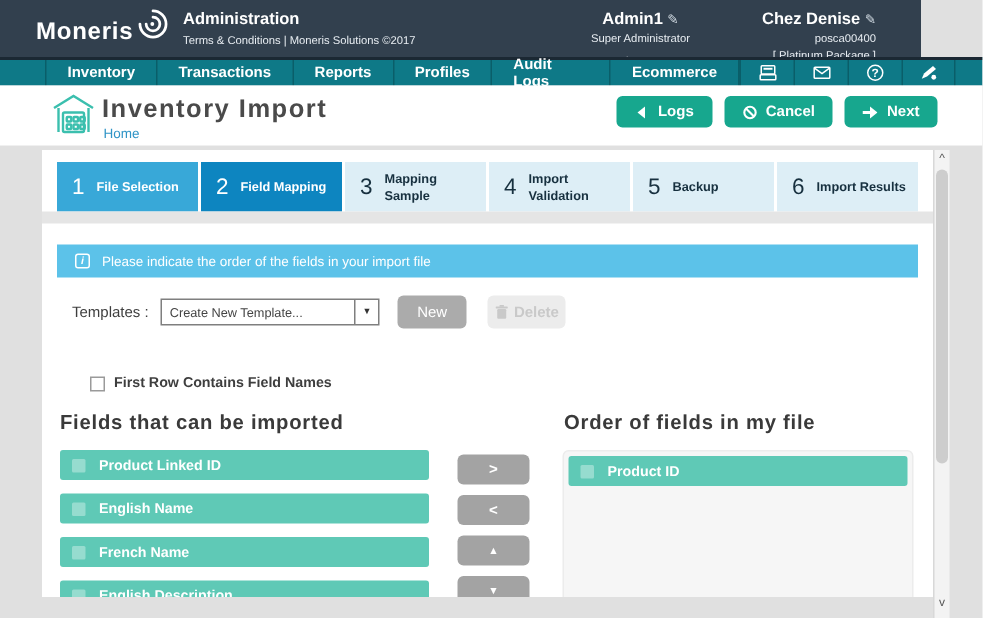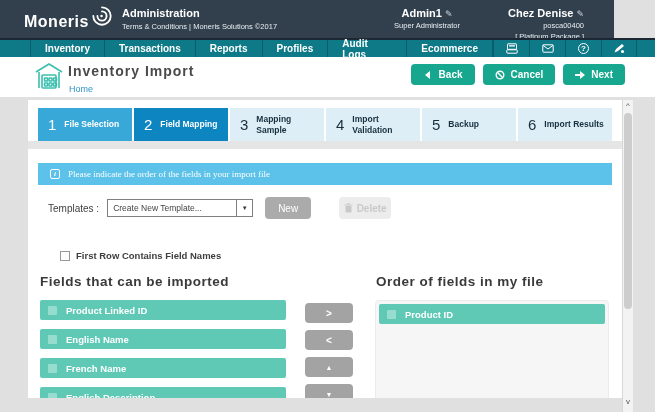--- a/index.html
+++ b/index.html
@@ -29,47 +29,47 @@
   .nav-spacer { flex:1; }
   .nav-icons { display:flex; margin-right:18px; }
   .nav-icon-cell { width:36px; display:flex; align-items:center; justify-content:center; border-left:1px solid rgba(0,0,0,.22); cursor:pointer; }
   .nav-icon-cell:last-child { border-right:1px solid rgba(0,0,0,.22); }
   .nav-icon-cell svg { width:12px; height:11px; }
   .help-glyph { width:11px; height:11px; border:1px solid #fff; border-radius:50%; font-size:8px; font-weight:bold; display:flex; align-items:center; justify-content:center; }
 
   
   .titlebar { position:absolute; top:57px; left:0; width:655px; height:40px; background:#fff; }
   .wh-icon { position:absolute; left:34px; top:5px; }
-  .page-title { position:absolute; left:68px; top:6px; font-size:14px; font-weight:600; color:#4a4a4a; letter-spacing:1px; }
+  .page-title { position:absolute; left:68px; top:6px; font-size:17px; font-weight:600; color:#4a4a4a; letter-spacing:1px; }
   .breadcrumb { position:absolute; left:69px; top:27px; font-size:9px; color:#2f94c6; cursor:pointer; }
   .action-btns { position:absolute; right:30px; top:7px; display:flex; gap:8px; }
   .tbtn { height:21px; padding:0 12px; background:#17a78e; color:#fff; border:none; border-radius:4px; font-size:10px; font-weight:bold; font-family:inherit; display:flex; align-items:center; gap:6px; cursor:pointer; }
   .tbtn svg { width:10px; height:10px; }
 
   
   .card { position:absolute; left:28px; top:100px; width:594px; height:298px; background:#fff; overflow:hidden; }
 
   .steps { position:absolute; left:10px; top:8px; right:10px; height:33px; display:flex; gap:2px; }
   .step { flex:1; display:flex; align-items:center; padding-left:10px; gap:8px; cursor:pointer; background:#ddeef6; color:#17303f; }
   .step .num { font-size:15px; font-weight:500; }
   .step .lbl { font-size:8.5px; font-weight:bold; line-height:1.2; max-width:62px; }
   .step.visited { background:#38a8d8; color:#fff; }
   .step.active { background:#0d85c0; color:#fff; }
   .gray-strip { position:absolute; left:0; top:41px; width:100%; height:8px; background:#e5e5e5; }
 
-  .banner { position:absolute; left:10px; right:10px; top:63px; height:22px; background:#5cc2e9; color:#fff; display:flex; align-items:center; font-size:9px;font-family:Liberation Serif, serif; }
+  .banner { position:absolute; left:10px; right:10px; top:63px; height:22px; background:#5cc2e9; color:#fff; display:flex; align-items:center; font-size:9px; }
   .info-glyph { width:10px; height:10px; border:1px solid #fff; border-radius:2px; font-size:7px; font-style:italic; font-weight:bold; display:flex; align-items:center; justify-content:center; margin:0 8px 0 12px; }
 
   .tmpl-row { position:absolute; left:20px; top:97px; height:22px; display:flex; align-items:center; }
   .tmpl-label { font-size:10px; color:#3e3e3e; margin-right:8px; }
   .select { width:146px; height:18px; border:1px solid #7f7f7f; background:#fff; display:flex; align-items:center; cursor:pointer; }
   .select .sel-text { flex:1; font-size:8.5px; color:#444; padding-left:5px; white-space:nowrap; overflow:hidden; }
   .select .sel-arrow { width:16px; height:100%; border-left:1px solid #7f7f7f; display:flex; align-items:center; justify-content:center; font-size:6px; color:#333; }
   .btn-new { margin-left:12px; width:46px; height:22px; background:#ababab; color:#fff; border:none; border-radius:4px; font-size:10px; font-weight:normal; font-family:inherit; cursor:pointer; }
-  .btn-delete { margin-left:28px; width:52px; height:22px; background:#ececec; color:#c9c9c9; border:none; border-radius:4px; font-size:10px; font-weight:bold; font-family:inherit; display:flex; align-items:center; justify-content:center; gap:4px; cursor:default; }
+  .btn-delete { margin-left:14px; width:52px; height:22px; background:#ececec; color:#c9c9c9; border:none; border-radius:4px; font-size:10px; font-weight:bold; font-family:inherit; display:flex; align-items:center; justify-content:center; gap:4px; cursor:default; }
 
   .chk-row { position:absolute; left:16px; top:150px; display:flex; align-items:center; gap:6px;padding-left:16px; }
   .chk-box { width:10px; height:10px; border:1px solid #9a9a9a; background:#fff; cursor:pointer; }
   .chk-label { font-size:9.5px; font-weight:bold; color:#3e3e3e; }
 
   .col-heading { position:absolute; top:174px; font-size:13.5px; font-weight:bold; color:#3a3a3a; letter-spacing:.5px; }
   .h-left { left:12px; }
   .h-right { left:348px; }
 
   .field-list { position:absolute; left:12px; top:200px; width:246px; display:flex; flex-direction:column; gap:9px; }
@@ -168,21 +168,21 @@
       <rect x="15" y="21" width="3" height="3" rx="0.5"></rect>
       <rect x="19.5" y="21" width="3" height="3" rx="0.5"></rect>
   </svg>
   <div class="page-title">Inventory Import</div>
   <div class="breadcrumb">Home</div>
   <div class="action-btns">
     <button class="tbtn">
       <svg viewBox="0 0 10 10">
           <polygon points="7,1 2,5 7,9" fill="#fff"></polygon>
         </svg>
-      <span>Back</span>
+      <span>Logs</span>
     </button>
     <button class="tbtn">
       <svg viewBox="0 0 10 10" fill="none" stroke="#fff" stroke-width="1.4">
           <circle cx="5" cy="5" r="3.8"></circle>
           <path d="M2.3 2.3l5.4 5.4"></path>
         </svg>
       <span>Cancel</span>
     </button>
     <button class="tbtn">
       <svg viewBox="0 0 10 10">

